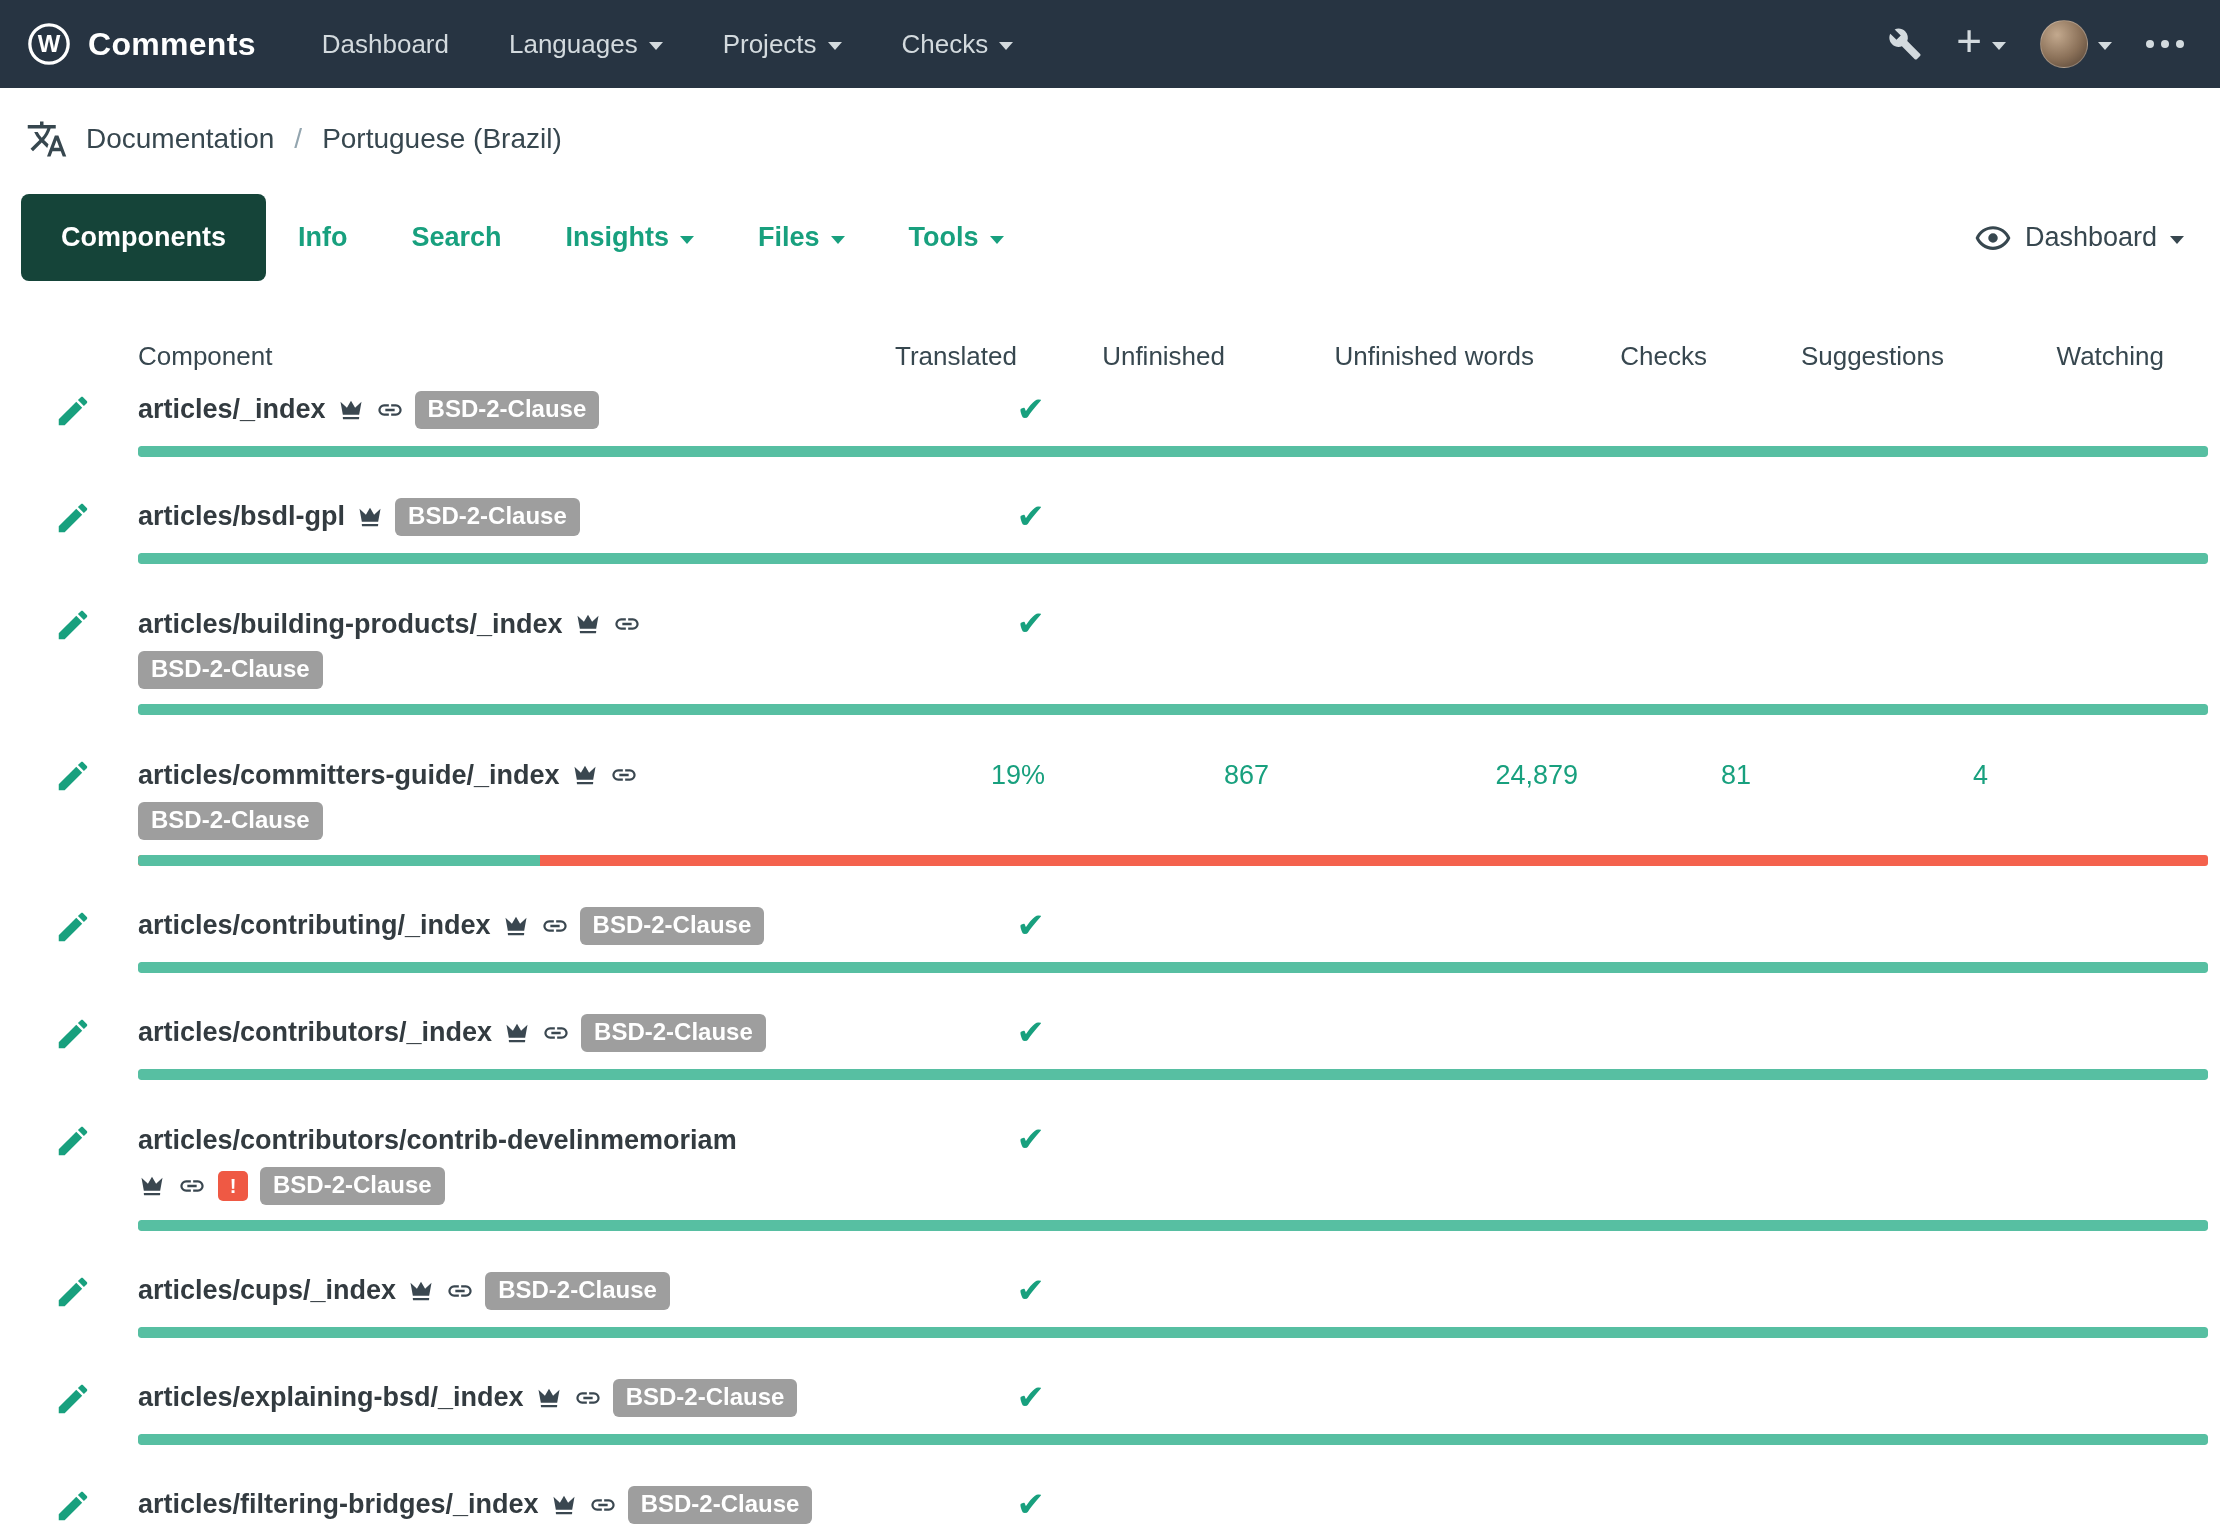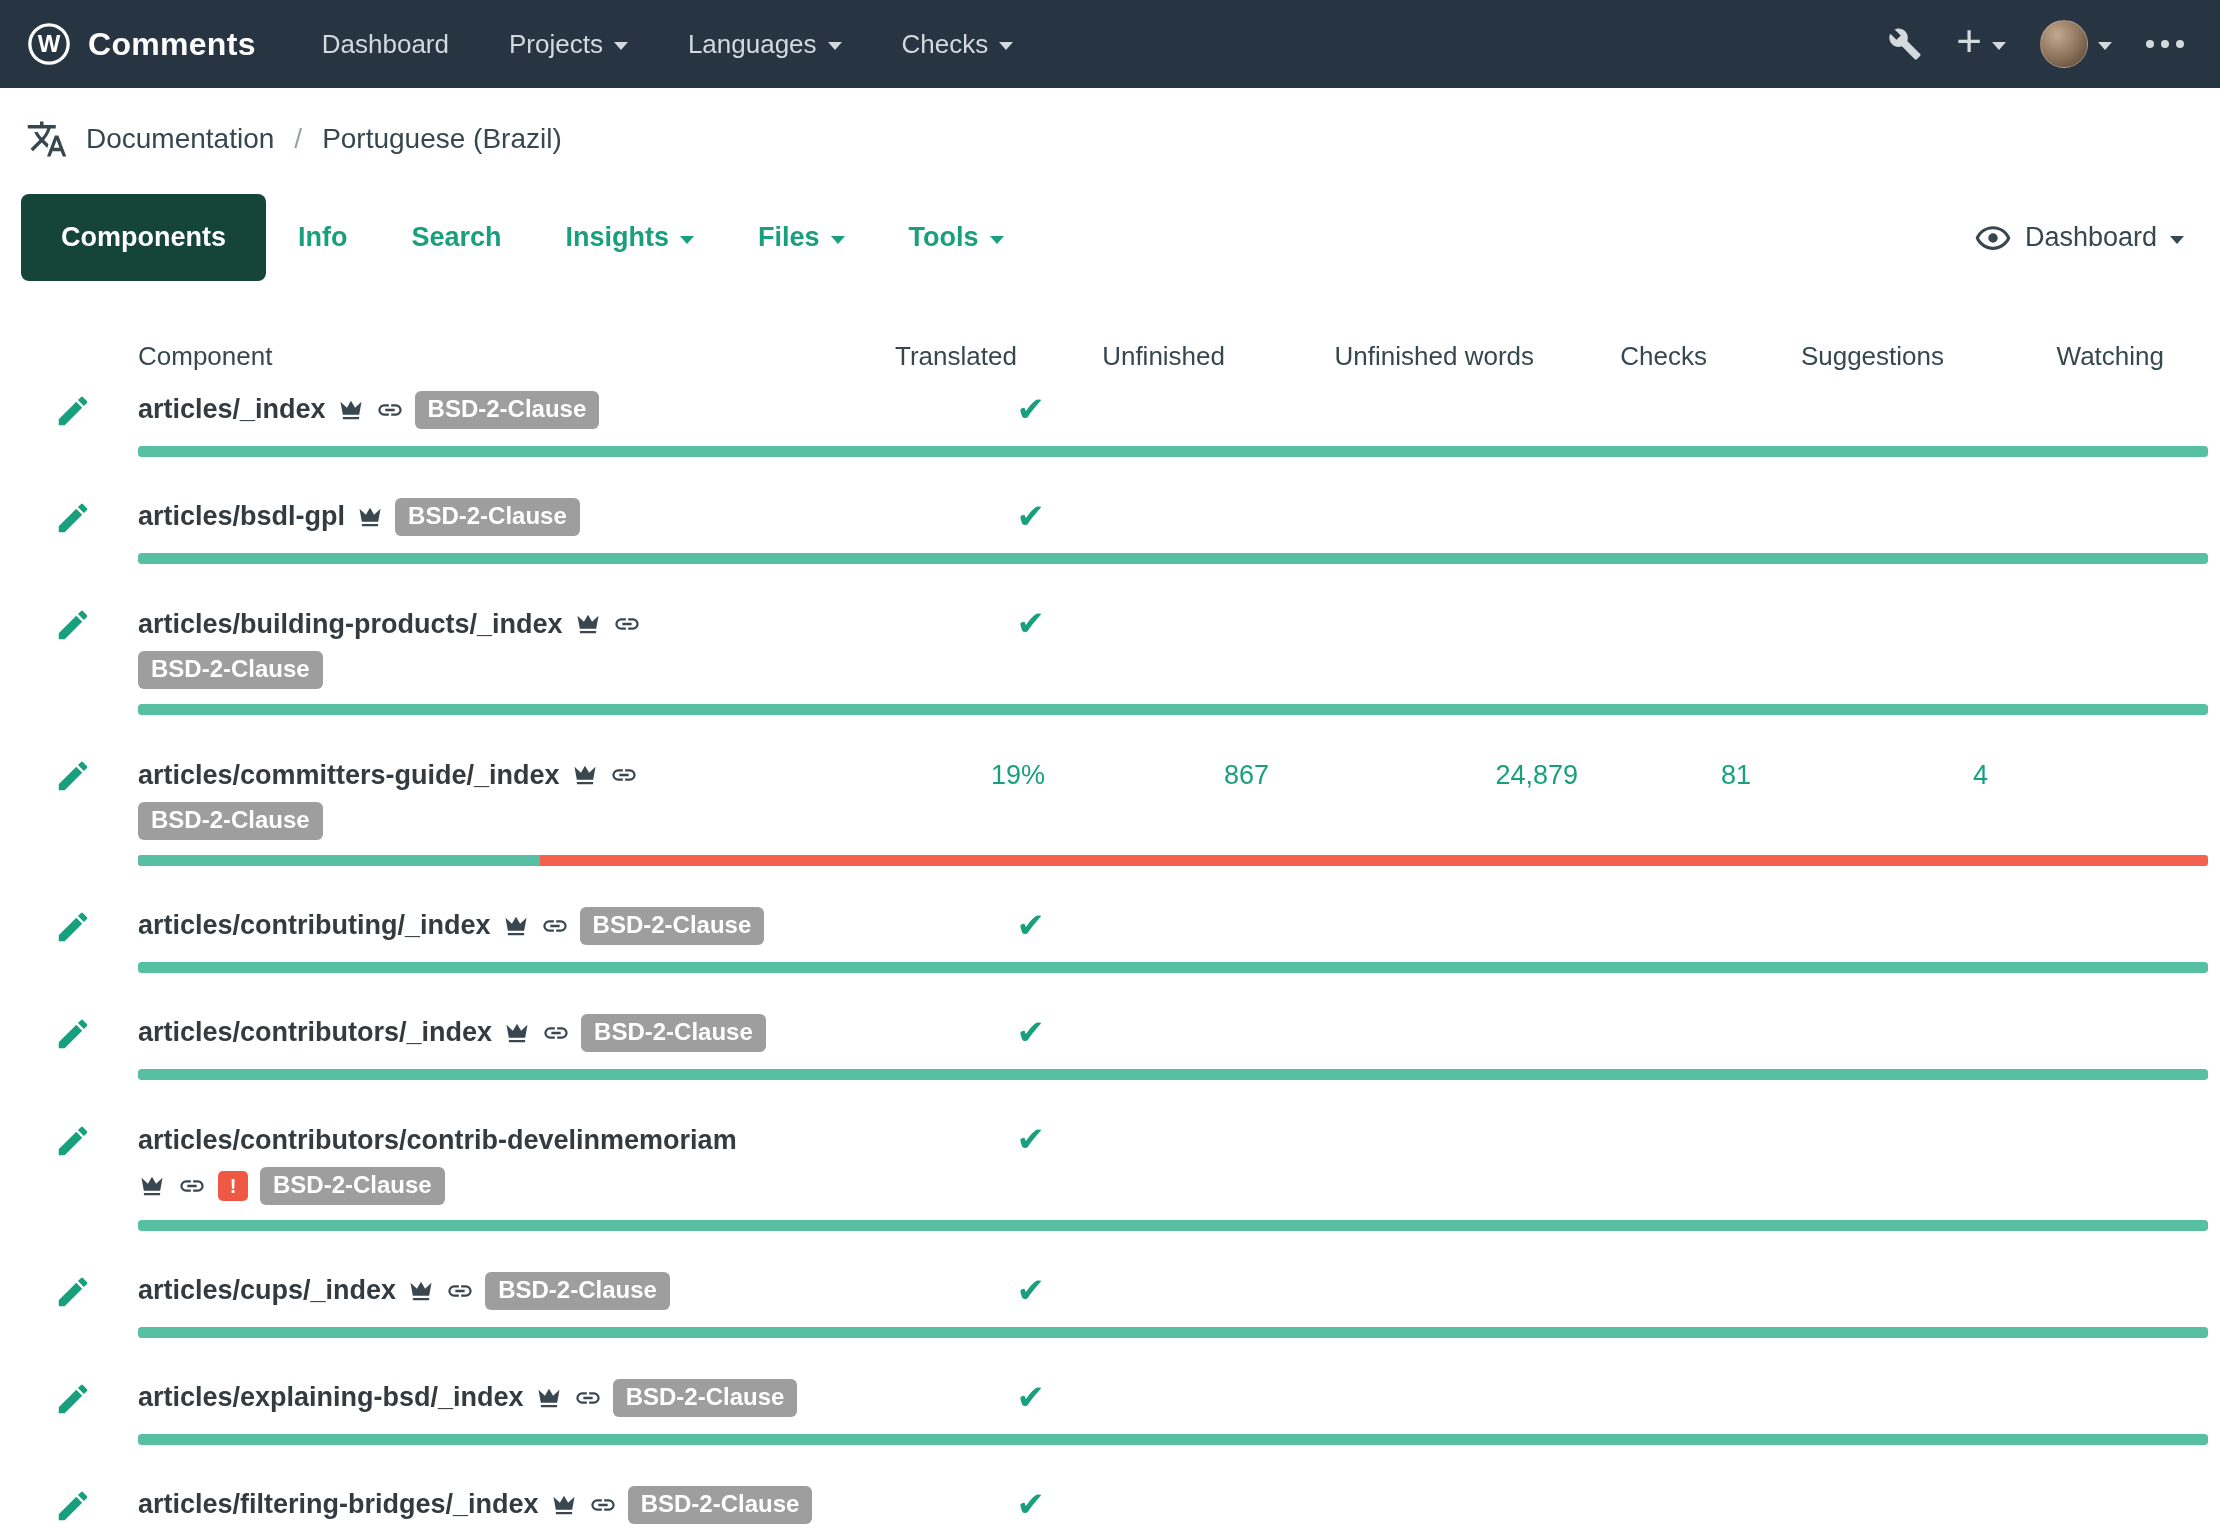--- a/index.html
+++ b/index.html
@@ -124,25 +124,25 @@
         <text x="12" y="16.4" text-anchor="middle" font-size="12.5" font-weight="bold" fill="#ffffff" font-family="Liberation Sans, sans-serif">W</text>
       </svg>
     </span>
     <span class="brand-name">Comments</span>
   </a>
   <nav class="nav-items">
     <a class="nav-item">
       <span>Dashboard</span>
     </a>
     <a class="nav-item">
+      <span>Languages</span>
+      <span class="caret"></span>
+    </a>
+    <a class="nav-item">
       <span>Projects</span>
-      <span class="caret"></span>
-    </a>
-    <a class="nav-item">
-      <span>Languages</span>
       <span class="caret"></span>
     </a>
     <a class="nav-item">
       <span>Checks</span>
       <span class="caret"></span>
     </a>
   </nav>
   <div class="nav-right">
     <a class="nav-icon-btn">
       <span>

